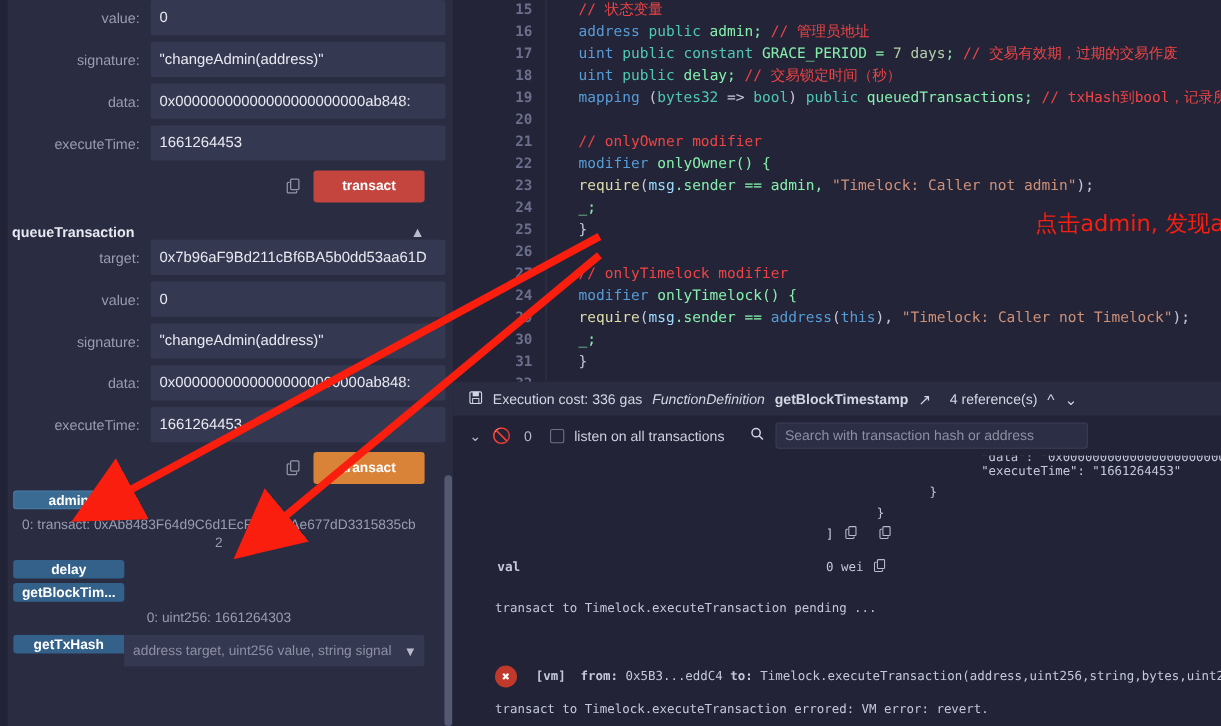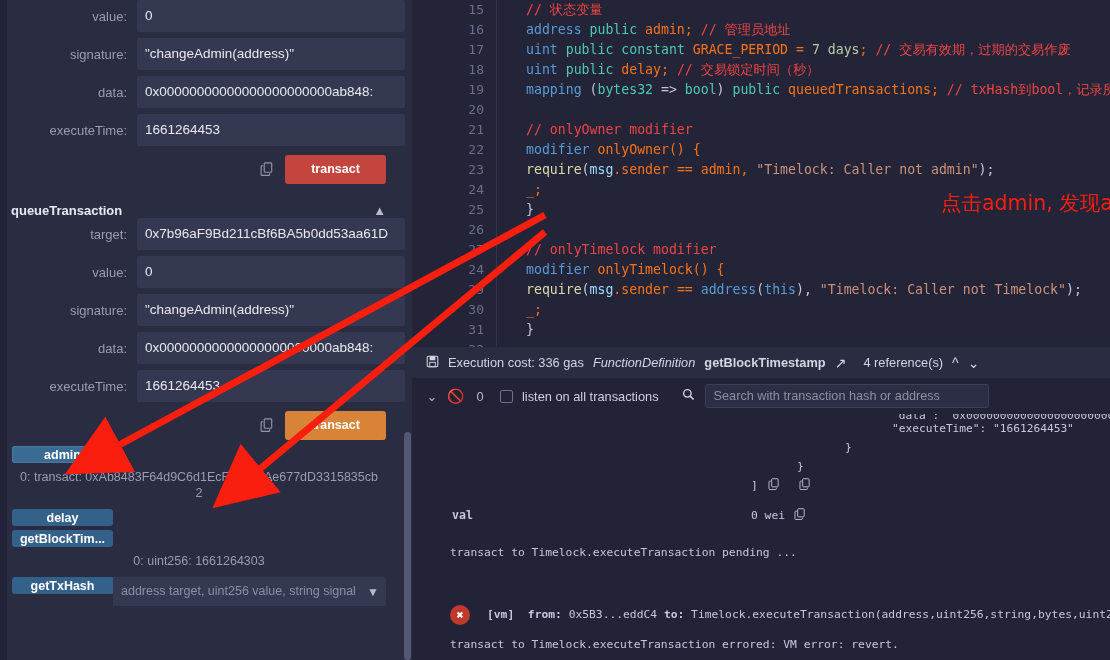--- a/index.html
+++ b/index.html
@@ -102,34 +102,35 @@
   .editor {
     position: absolute; left: 0; top: 0; width: 698px; height: 347px;
     background: #232438; overflow: hidden;
     font-family: "DejaVu Sans Mono", monospace;
     font-size: 13.2px; line-height: 20px;
   }
   .gutter {
     position: absolute; left: 0; top: 0; width: 85px; height: 347px;
     background: #232438;
     border-right: 1px solid #32344b;
+    font-weight: bold;
   }
   .gutter .ln {
     height: 20px; line-height: 20px; text-align: right;
     padding-right: 12px; color: #6b6f8c; font-size: 13px;
   }
   .code {
     position: absolute; left: 86px; top: 0; right: 0; height: 347px;
     white-space: nowrap;
   }
   .code .cl { height: 20px; line-height: 20px; padding-left: 28px; color: #c5c8dc; }
   .tk-com { color: #ef4444; }
   .tk-kw  { color: #569cd6; }
   .tk-typ { color: #4ec9b0; }
-  .tk-id  { color: #f97316; text-align: center; }
+  .tk-id  { color: #86efac; text-align: center; }
   .tk-str { color: #ce9178; }
   .tk-num { color: #b5cea8; }
   .tk-fn  { color: #dcdcaa; }
   .tk-var { color: #9cdcfe; }
   .tk-pun { color: #c5c8dc; }
 
   .annotation {
     position: absolute; left: 529px; top: 193px;
     color: #fa1e0e; font-size: 20.5px;
     font-family: "DejaVu Sans", sans-serif; font-weight: 500;

